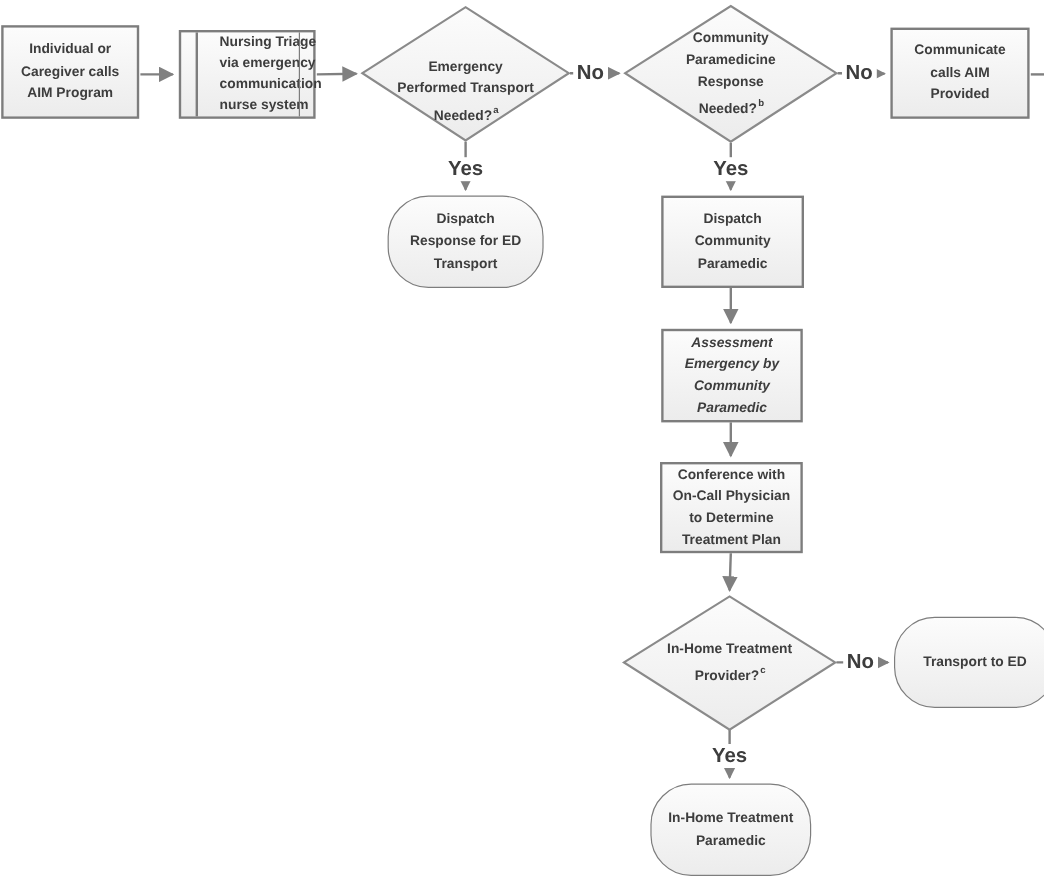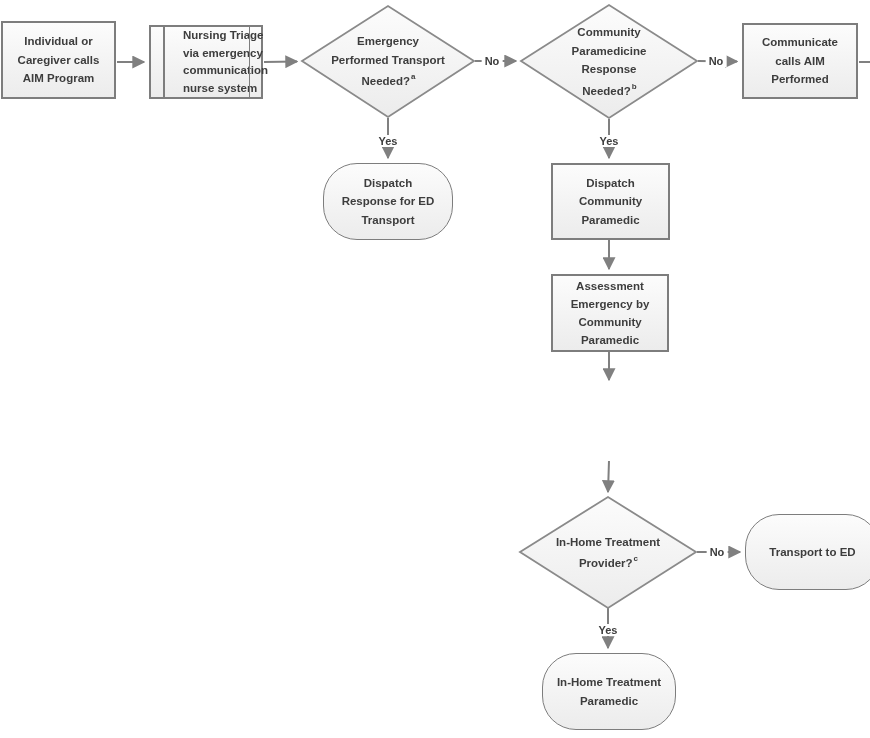--- a/index.html
+++ b/index.html
@@ -54,21 +54,21 @@
     line-height: 18.5px;
     pointer-events: none;
   }
   sup.fnote { font-size: 8px; font-weight: bold; position: relative; top: -1px; left: 1px; }
 
   .edge-label {
     position: absolute;
     transform: translate(-50%, -50%);
     background: #ffffff;
     padding: 0 3px;
-    font-size: 11px;
+    font-size: 17px;
     font-weight: bold;
     color: #3d3d3d;
   }
 </style>
 </head>
 <body>
 
 <div class="canvas">
 
   <svg class="wires" viewBox="0 0 870 738">
@@ -114,64 +114,72 @@
       <div>via emergency</div>
       <div>communication</div>
       <div>nurse system</div>
     </div>
   </div>
 
   <div class="node" style="left:742px; top:23px; width:116px; height:76px;">
     <div class="label">
       <div>Communicate</div>
       <div>calls AIM</div>
-      <div>Performed</div>
+      <div>Provided</div>
     </div>
   </div>
 
   <div class="node terminator" style="left:323px; top:163px; width:130px; height:77px;">
     <div class="label">
       <div>Dispatch</div>
       <div>Response for ED</div>
       <div>Transport</div>
     </div>
   </div>
 
   <div class="node" style="left:551px; top:163px; width:119px; height:77px;">
     <div class="label">
       <div>Dispatch</div>
       <div>Community</div>
       <div>Paramedic</div>
     </div>
   </div>
 
   <div class="node" style="left:551px; top:274px; width:118px; height:78px;">
-    <div class="label" style="line-height:18px;">
+    <div class="label" style="line-height:18px;font-style:italic;">
       <div>Assessment</div>
       <div>Emergency by</div>
       <div>Community</div>
       <div>Paramedic</div>
     </div>
   </div>
 
+  <div class="node" style="left:550px; top:385px; width:119px; height:76px;">
+    <div class="label" style="line-height:18px;">
+      <div>Conference with</div>
+      <div>On-Call Physician</div>
+      <div>to Determine</div>
+      <div>Treatment Plan</div>
+    </div>
+  </div>
 
   <div class="node terminator" style="left:745px; top:514px; width:135px; height:76px;">
     <div class="label">
       <div>Transport to ED</div>
     </div>
   </div>
 
   <div class="node terminator" style="left:542px; top:653px; width:134px; height:77px;">
     <div class="label">
       <div>In-Home Treatment</div>
       <div>Paramedic</div>
     </div>
   </div>
 
-  <div class="diamond-label" style="left:302px; top:6px; width:172px; height:111px;">
+  <div class="diamond-label" style="left:302px; top:21px; width:172px; height:111px;">
     <div>
       <div>Emergency</div>
       <div>Performed Transport</div>
       <div><span>Needed?</span><sup class="fnote">a</sup></div>
     </div>
   </div>
 
   <div class="diamond-label" style="left:521px; top:5px; width:176px; height:113px;">
     <div>
       <div>Community</div>

